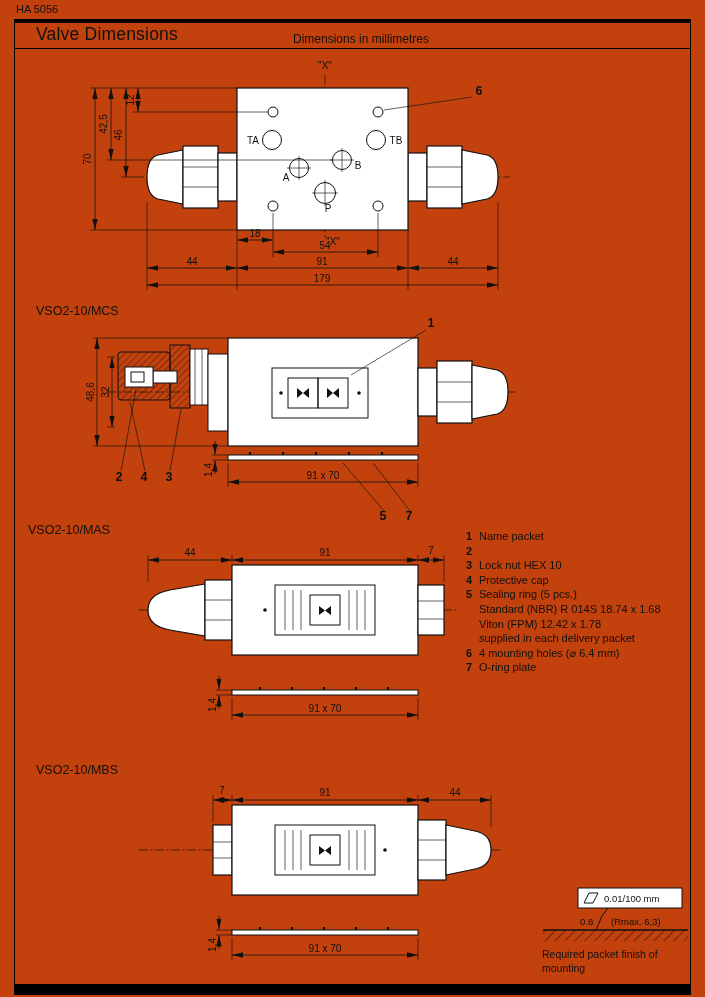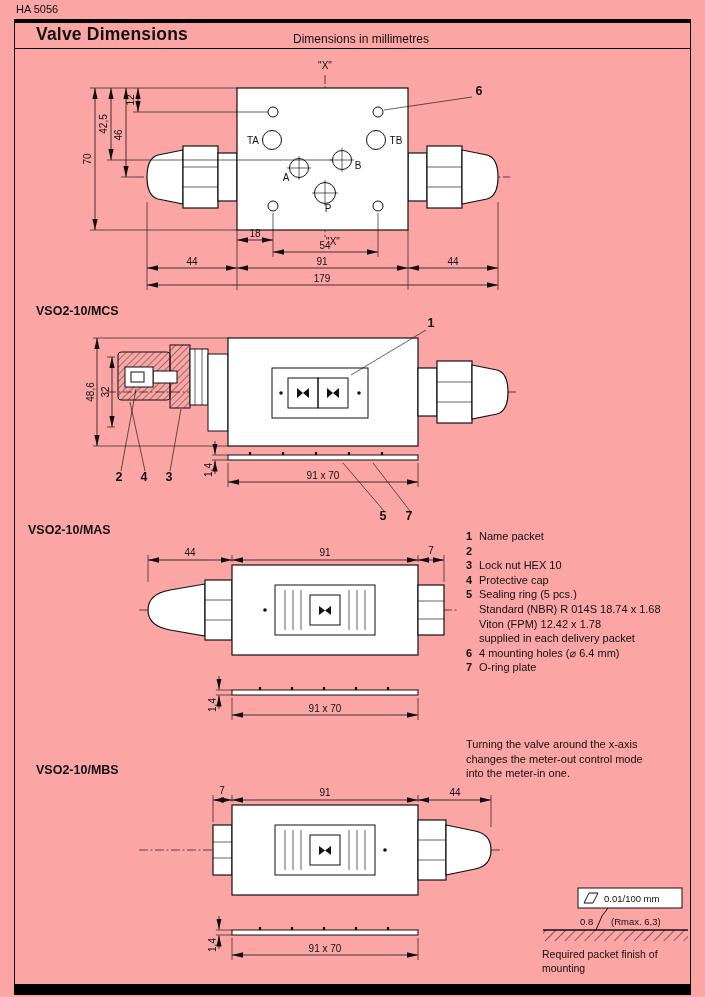--- a/index.html
+++ b/index.html
@@ -1,23 +1,23 @@
 <!DOCTYPE html>
 <html><head>
 <meta charset="utf-8">
 <style>
   html,body{margin:0;padding:0;background:#fff}
-  .page{position:relative;width:705px;height:997px;background:#fca5a5;font-family:"Liberation Sans",sans-serif;color:#111;overflow:hidden}
+  .page{position:relative;width:705px;height:997px;background:#c2410c;font-family:"Liberation Sans",sans-serif;color:#111;overflow:hidden}
   .abs{position:absolute}
   .doc-num{left:16px;top:3px;font-size:11px}
   .frame{left:14px;top:19px;width:677px;height:966px;border:1.5px solid #000;border-top-width:4px;box-sizing:border-box}
   .titlebar-divider{left:14px;top:48px;width:677px;border-top:1.5px solid #000}
-  .title{left:36px;top:24px;font-size:17.5px;font-weight:bold;letter-spacing:.2px}
+  .title{left:36px;top:24px;font-size:17.5px;font-weight:normal;letter-spacing:.2px}
   .subtitle{left:293px;top:32px;font-size:12px}
-  .h2{font-size:12.5px;font-weight:bold}
+  .h2{font-size:12.5px;font-weight:normal}
   .legend{left:466px;top:529px;width:225px;font-size:11px;line-height:14.6px}
   .li{display:flex}
   .li .n{flex:none;width:13px;font-weight:bold}
   .note{left:466px;top:737px;width:225px;font-size:11px;line-height:14.6px}
   .cap{left:542px;top:948px;font-size:10.5px;line-height:13.5px}
   .botbar{left:14px;top:984px;width:677px;height:11px;background:#000}
   svg{overflow:visible}
   svg text{font-family:"Liberation Sans",sans-serif;fill:#111}
   .o{stroke:#111;stroke-width:1.2;fill:#fff}
   .ow{stroke:#111;stroke-width:1;fill:#fff}
@@ -318,25 +318,20 @@
     <div class="li">
       <span class="n">6</span>
       <div>4 mounting holes (⌀ 6.4 mm)</div>
     </div>
     <div class="li">
       <span class="n">7</span>
       <div>O-ring plate</div>
     </div>
   </div>
 
-  <div class="abs note">
-    <div>Turning the valve around the x-axis</div>
-    <div>changes the meter-out control mode</div>
-    <div>into the meter-in one.</div>
-  </div>
 
   <svg class="abs" style="left:538px;top:878px" width="157" height="75" viewBox="0 0 157 75">
     <defs>
       <pattern id="hatchG" width="7" height="7" patternUnits="userSpaceOnUse" patternTransform="rotate(45)">
         <line x1="0" y1="0" x2="0" y2="7" stroke="#111" stroke-width="1"></line>
       </pattern>
     </defs>
     <rect x="5" y="52" width="145" height="11" fill="url(#hatchG)" stroke="none"></rect>
     <path d="M5,52 H150" stroke="#111" stroke-width="1.3"></path>
     <rect class="t2" style="fill:#fff" x="40" y="10" width="104" height="20"></rect>

